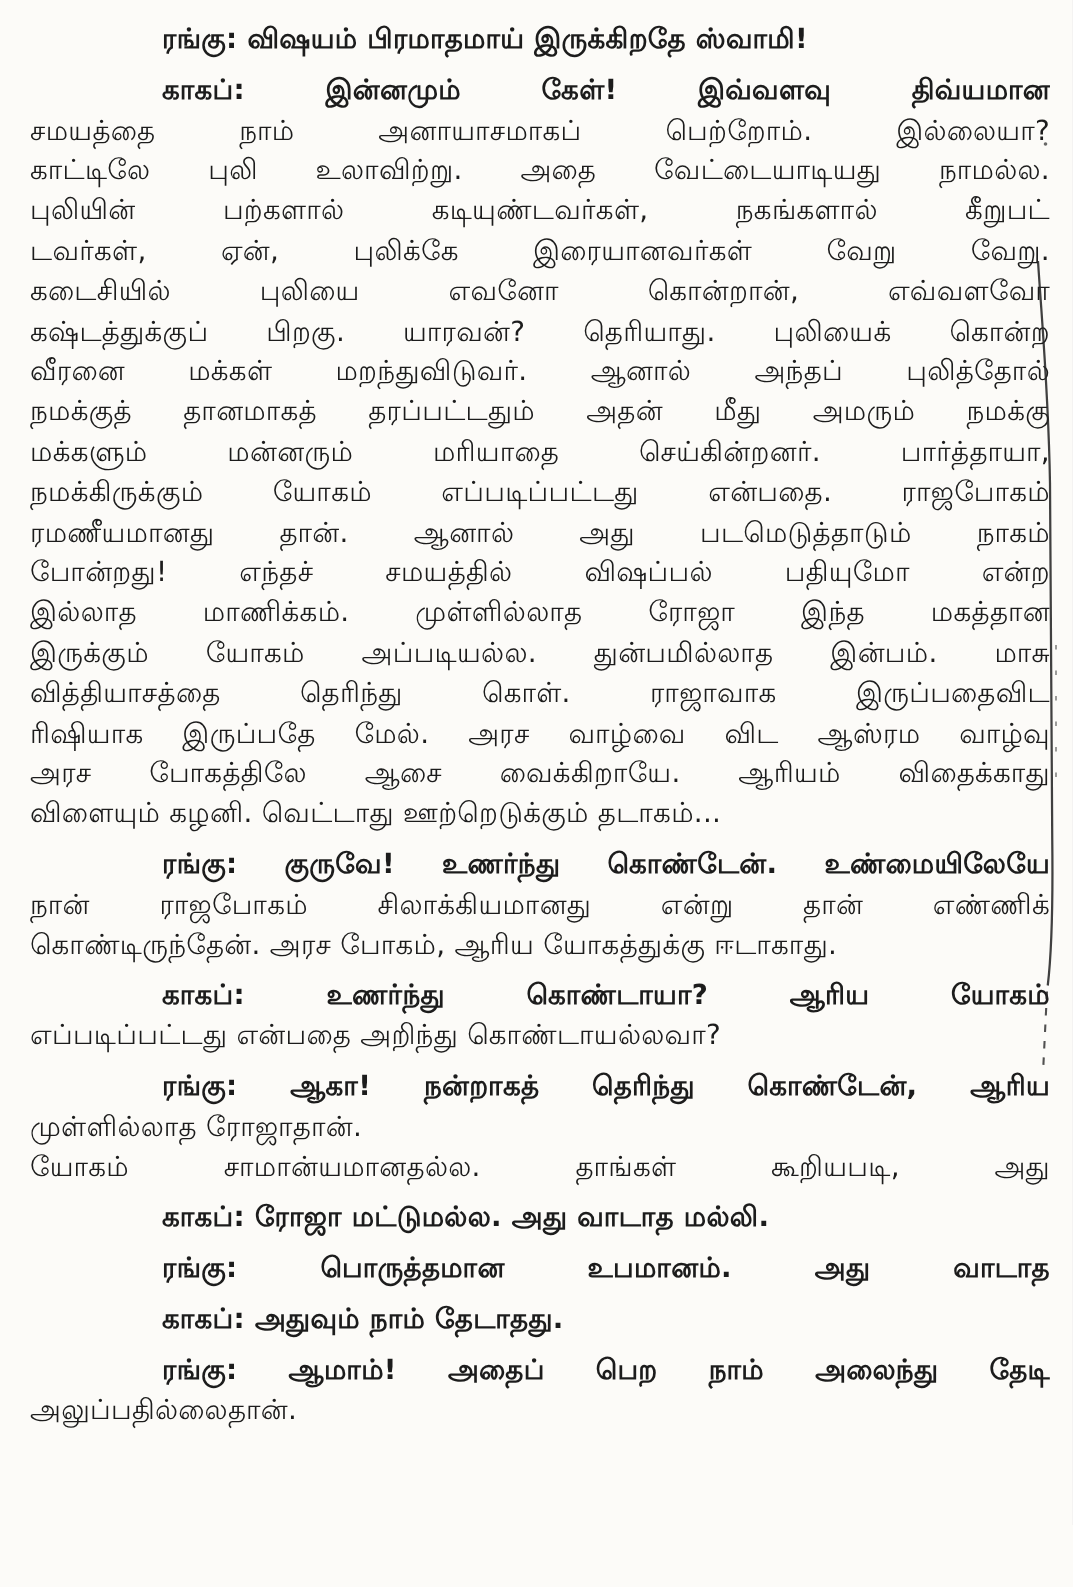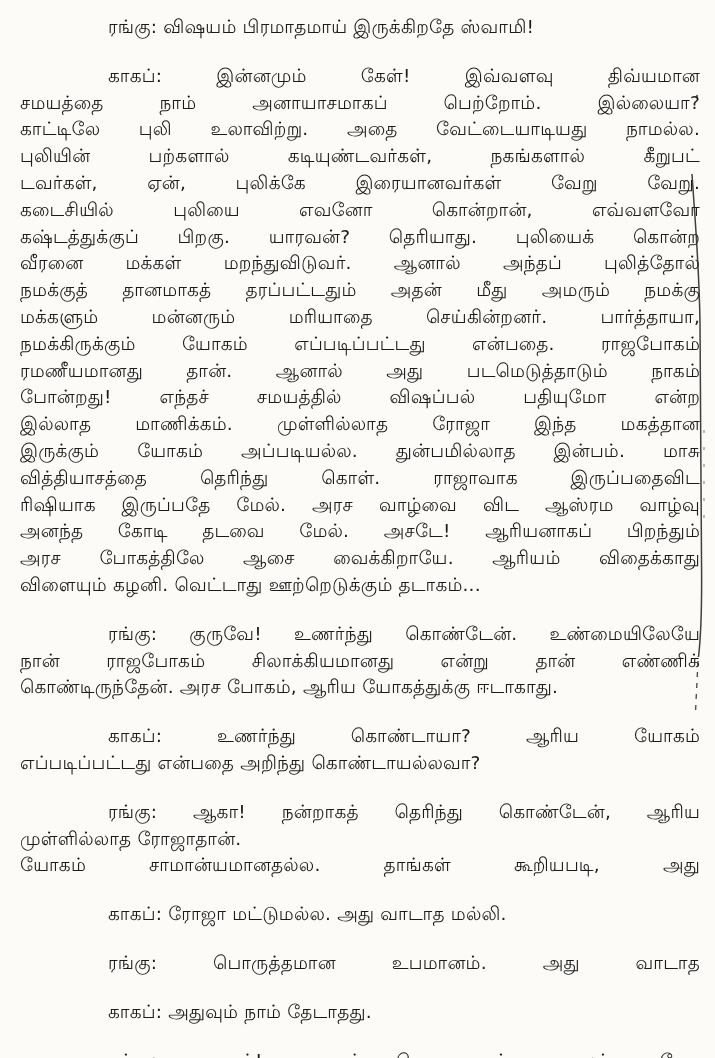--- a/index.html
+++ b/index.html
@@ -24,22 +24,22 @@
     line-height: 26.8px;
     color: #1c1c1c;
     letter-spacing: 0.2px;
   }
   .line {
     text-align: justify;
     text-align-last: justify;
     min-height: 26.8px;
   }
   .line.last  { text-align-last: left; }
-  .line.indent { text-indent: 88px; }
-  .line.para  { margin-top: 22px; }
+  .line.indent { text-indent: 88px; font-weight: bold; }
+  .line.para  { margin-top: 7px; }
   .line.para.first { margin-top: 0; }
   .edge-artifact {
     position: absolute;
     left: 0; top: 0;
     width: 715px; height: 1058px;
     pointer-events: none;
   }
 </style>
 </head>
 <body>
@@ -57,21 +57,20 @@
       <div class="line">வீரனை மக்கள் மறந்துவிடுவர். ஆனால் அந்தப் புலித்தோல்</div>
       <div class="line">நமக்குத் தானமாகத் தரப்பட்டதும் அதன் மீது அமரும் நமக்கு</div>
       <div class="line">மக்களும் மன்னரும் மரியாதை செய்கின்றனர். பார்த்தாயா,</div>
       <div class="line">நமக்கிருக்கும் யோகம் எப்படிப்பட்டது என்பதை. ராஜபோகம்</div>
       <div class="line">ரமணீயமானது தான். ஆனால் அது படமெடுத்தாடும் நாகம்</div>
       <div class="line">போன்றது! எந்தச் சமயத்தில் விஷப்பல் பதியுமோ என்ற</div>
       <div class="line">இல்லாத மாணிக்கம். முள்ளில்லாத ரோஜா இந்த மகத்தான</div>
       <div class="line">இருக்கும் யோகம் அப்படியல்ல. துன்பமில்லாத இன்பம். மாசு</div>
       <div class="line">வித்தியாசத்தை தெரிந்து கொள். ராஜாவாக இருப்பதைவிட</div>
       <div class="line">ரிஷியாக இருப்பதே மேல். அரச வாழ்வை விட ஆஸ்ரம வாழ்வு</div>
-      <div class="line">அனந்த கோடி தடவை மேல். அசடே! ஆரியனாகப் பிறந்தும்</div>
       <div class="line">அரச போகத்திலே ஆசை வைக்கிறாயே. ஆரியம் விதைக்காது</div>
       <div class="line last">விளையும் கழனி. வெட்டாது ஊற்றெடுக்கும் தடாகம்...</div>
       <div class="line indent para">ரங்கு: குருவே! உணர்ந்து கொண்டேன். உண்மையிலேயே</div>
       <div class="line">நான் ராஜபோகம் சிலாக்கியமானது என்று தான் எண்ணிக்</div>
       <div class="line last">கொண்டிருந்தேன். அரச போகம், ஆரிய யோகத்துக்கு ஈடாகாது.</div>
       <div class="line indent para">காகப்: உணர்ந்து கொண்டாயா? ஆரிய யோகம்</div>
       <div class="line last">எப்படிப்பட்டது என்பதை அறிந்து கொண்டாயல்லவா?</div>
       <div class="line indent para">ரங்கு: ஆகா! நன்றாகத் தெரிந்து கொண்டேன், ஆரிய</div>
       <div class="line last">முள்ளில்லாத ரோஜாதான்.</div>
       <div class="line">யோகம் சாமான்யமானதல்ல. தாங்கள் கூறியபடி, அது</div>

